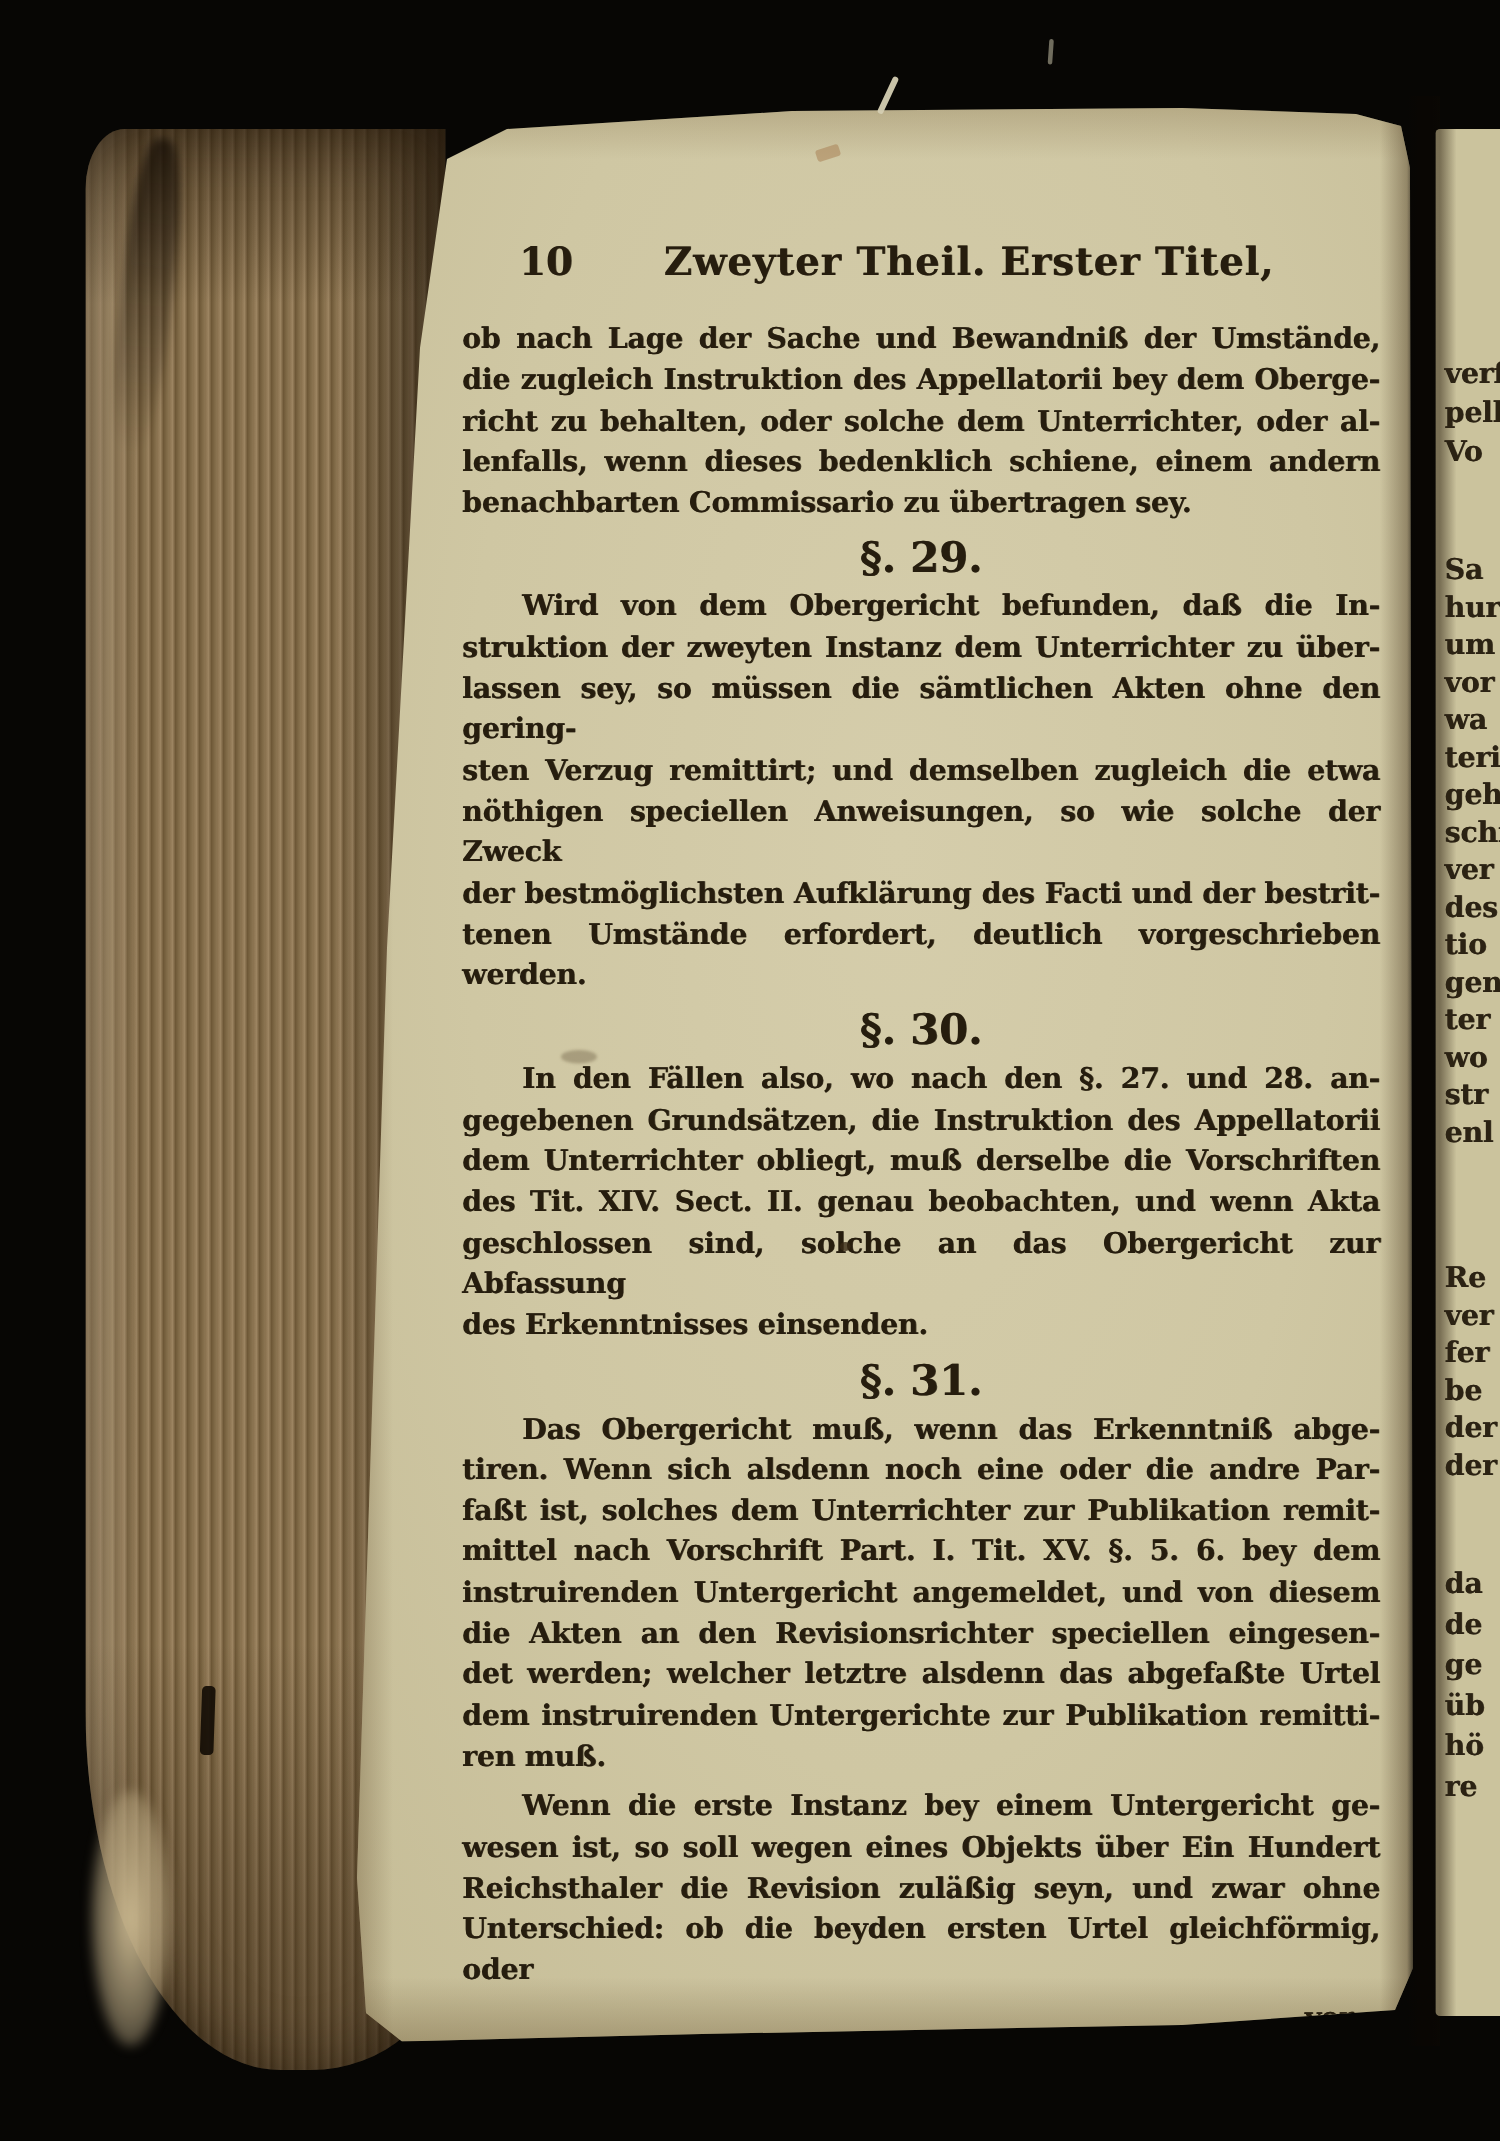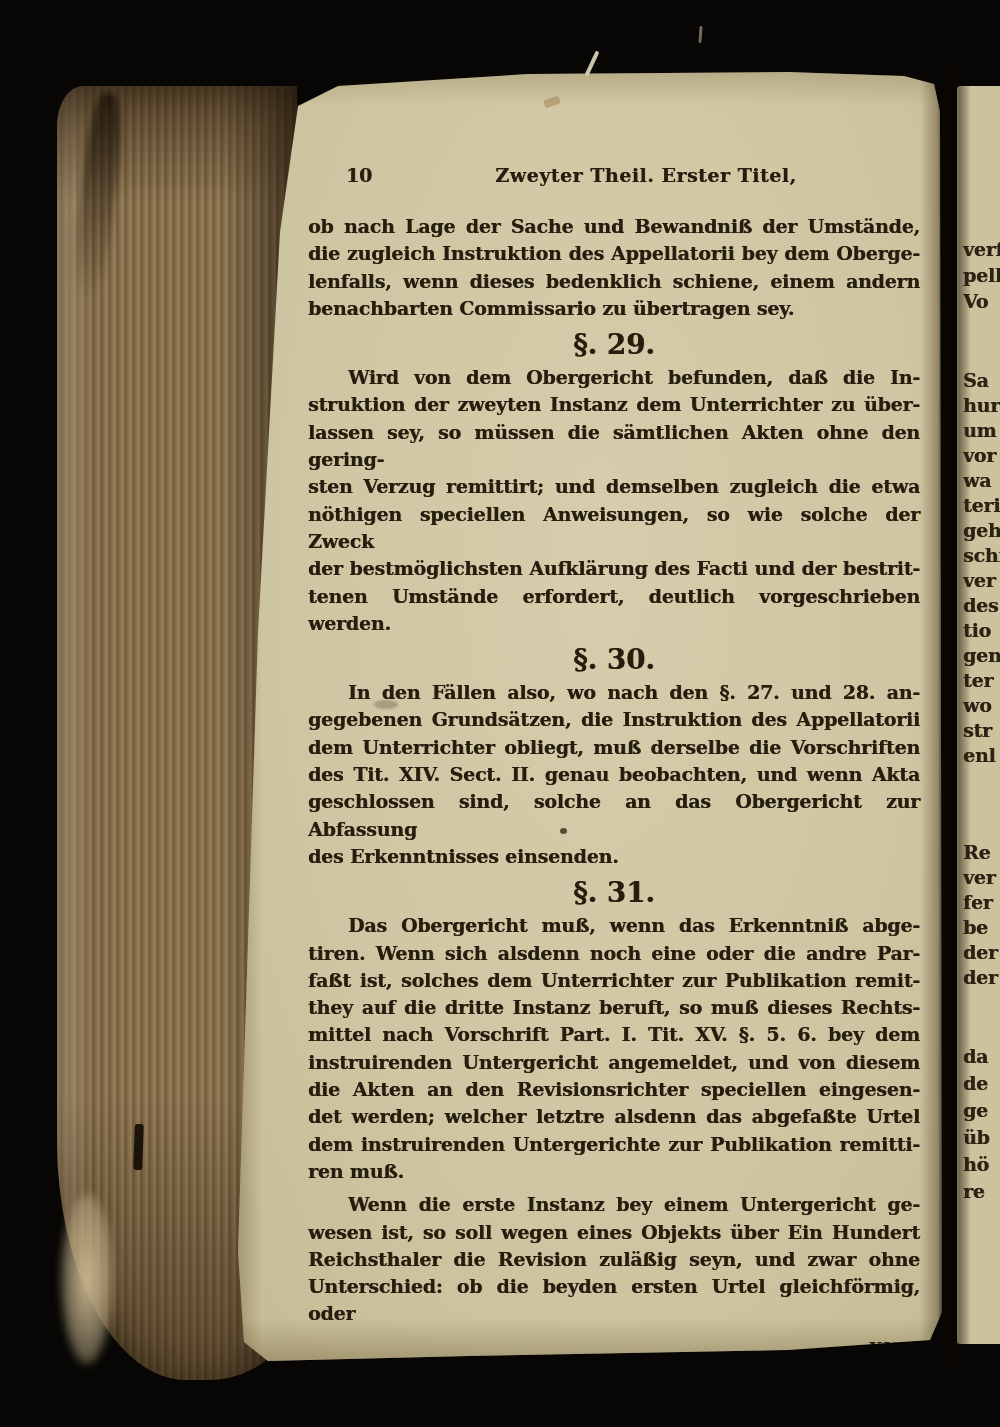--- a/index.html
+++ b/index.html
@@ -32,21 +32,21 @@
       linear-gradient(0deg, rgba(104,84,48,.4) 0, rgba(104,84,48,0) 46px),
       radial-gradient(ellipse at 52% 38%, #d5cdab 0%, #cfc7a3 55%, #c5bc96 100%);
     clip-path:polygon(70px 34px,110px 14px,300px 2px,560px 0px,676px 4px,706px 12px,712px 40px,
       714px 1240px,702px 1268px,560px 1278px,240px 1284px,40px 1289px,16px 1270px,10px 1180px,
       30px 560px,52px 160px);}
 
   
   .text-col{position:absolute;left:80px;top:88px;width:612px;color:#261d0e;
     font-weight:700;font-size:19px;line-height:27.3px;letter-spacing:-.2px;
     text-shadow:.4px 0 0 rgba(38,29,14,.75);}
-  .header-row{position:relative;height:32px;font-size:19px;line-height:30px;}
+  .header-row{position:relative;height:32px;font-size:26px;line-height:30px;}
   .pageno{position:absolute;left:38px;top:0;}
   .running-header{display:block;text-align:center;padding-left:64px;letter-spacing:.5px;}
   .para{margin:6px 0 0 0;}
   #blocks .para:first-child{margin-top:21px;}
   .para.ind .tline:first-child{text-indent:40px;}
   .tline{text-align:justify;text-align-last:justify;}
   .tline.final{text-align-last:left;}
   .sec-head{margin-top:10px;line-height:26px;text-align:center;font-size:28px;}
   .catchword-row{margin-top:4px;text-align:right;padding-right:10px;}
 
@@ -88,20 +88,21 @@
     <div class="blot3"></div>
     <div class="text-col">
       <div class="header-row">
         <span class="pageno">10</span>
         <span class="running-header">Zweyter Theil.  Erster Titel,</span>
       </div>
       <div id="blocks">
           <div class="para">
             <div class="tline">ob nach Lage der Sache und Bewandniß der Umstände,</div>
             <div class="tline">die zugleich Instruktion des Appellatorii bey dem Oberge-</div>
+            <div class="tline">richt zu behalten, oder solche dem Unterrichter, oder al-</div>
             <div class="tline">lenfalls, wenn dieses bedenklich schiene, einem andern</div>
             <div class="tline final">benachbarten Commissario zu übertragen sey.</div>
           </div>
           <div class="sec-head">§. 29.</div>
           <div class="para ind">
             <div class="tline">Wird von dem Obergericht befunden, daß die In-</div>
             <div class="tline">struktion der zweyten Instanz dem Unterrichter zu über-</div>
             <div class="tline">lassen sey, so müssen die sämtlichen Akten ohne den gering-</div>
             <div class="tline">sten Verzug remittirt; und demselben zugleich die etwa</div>
             <div class="tline">nöthigen speciellen Anweisungen, so wie solche der Zweck</div>
@@ -115,21 +116,20 @@
             <div class="tline">dem Unterrichter obliegt, muß derselbe die Vorschriften</div>
             <div class="tline">des Tit. XIV. Sect. II. genau beobachten, und wenn Akta</div>
             <div class="tline">geschlossen sind, solche an das Obergericht zur Abfassung</div>
             <div class="tline final">des Erkenntnisses einsenden.</div>
           </div>
           <div class="sec-head">§. 31.</div>
           <div class="para ind">
             <div class="tline">Das Obergericht muß, wenn das Erkenntniß abge-</div>
             <div class="tline">tiren.  Wenn sich alsdenn noch eine oder die andre Par-</div>
             <div class="tline">faßt ist, solches dem Unterrichter zur Publikation remit-</div>
-            <div class="tline">they auf die dritte Instanz beruft, so muß dieses Rechts-</div>
             <div class="tline">mittel nach Vorschrift Part. I. Tit. XV. §. 5. 6. bey dem</div>
             <div class="tline">instruirenden Untergericht angemeldet, und von diesem</div>
             <div class="tline">die Akten an den Revisionsrichter speciellen eingesen-</div>
             <div class="tline">det werden; welcher letztre alsdenn das abgefaßte Urtel</div>
             <div class="tline">dem instruirenden Untergerichte zur Publikation remitti-</div>
             <div class="tline final">ren muß.</div>
           </div>
           <div class="para ind">
             <div class="tline">Wenn die erste Instanz bey einem Untergericht ge-</div>
             <div class="tline">wesen ist, so soll wegen eines Objekts über Ein Hundert</div>

